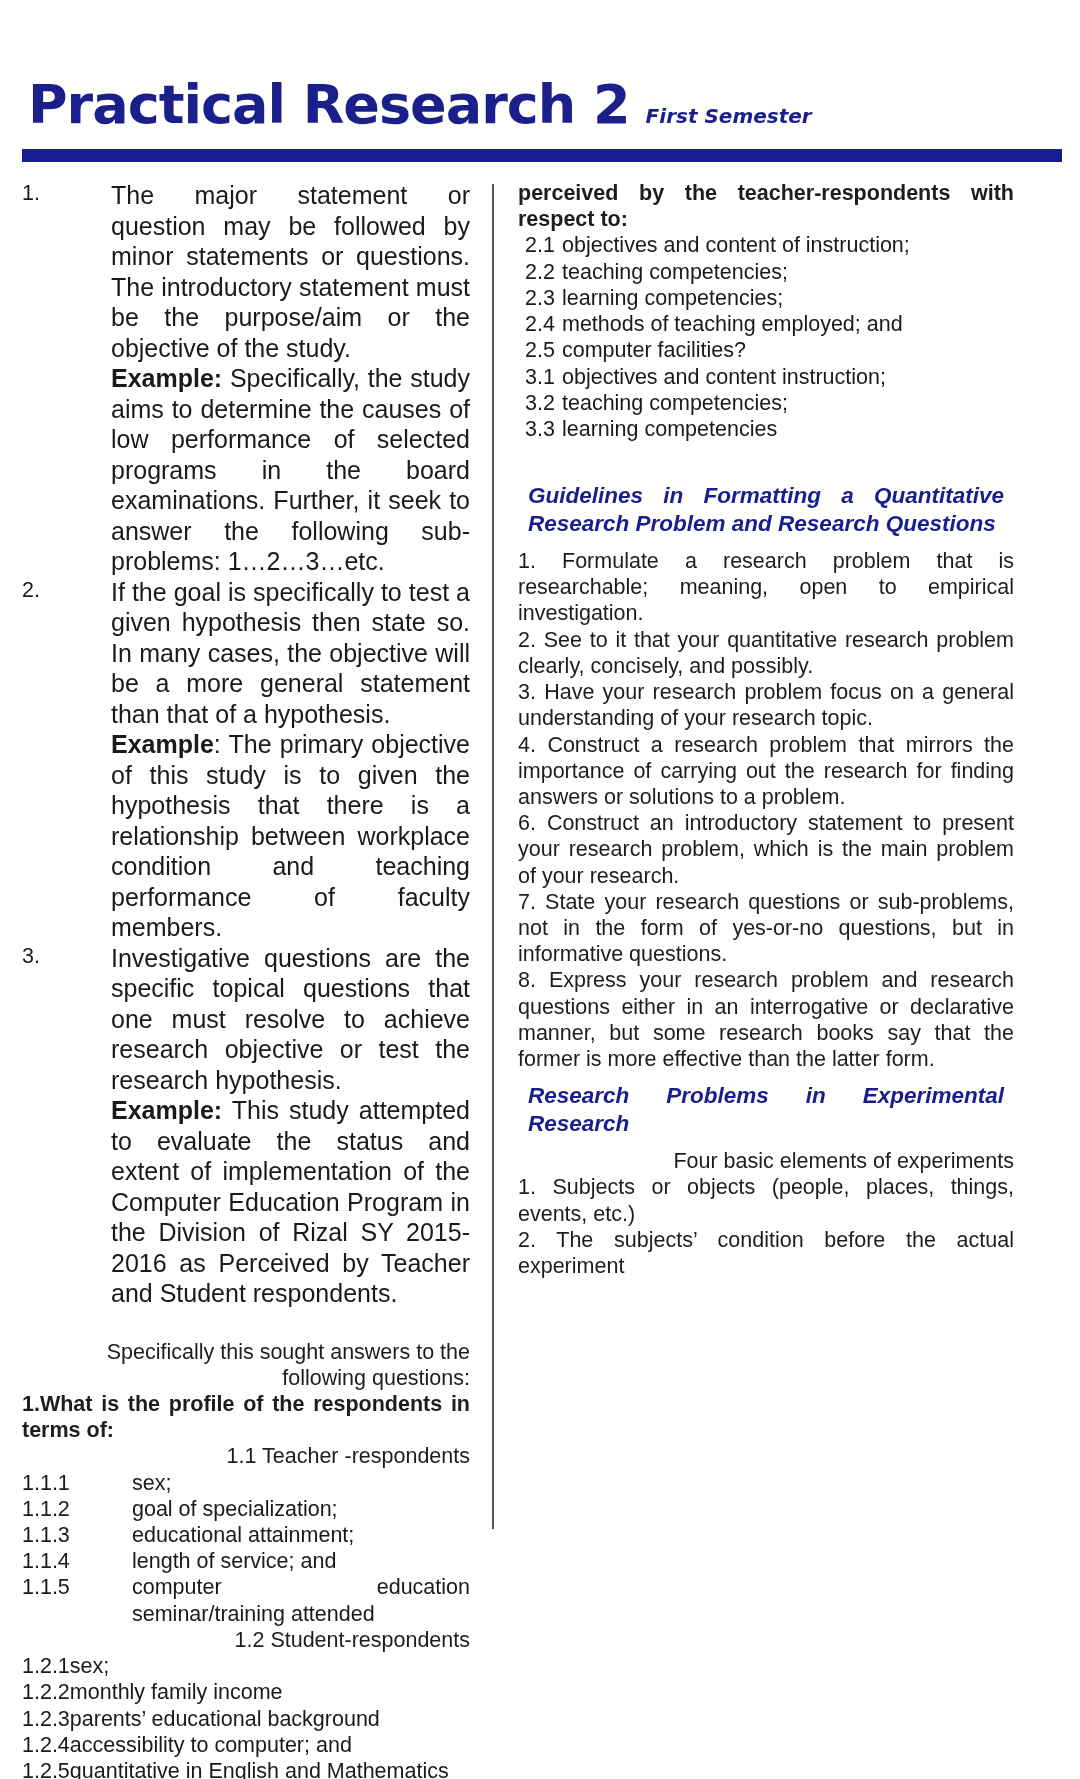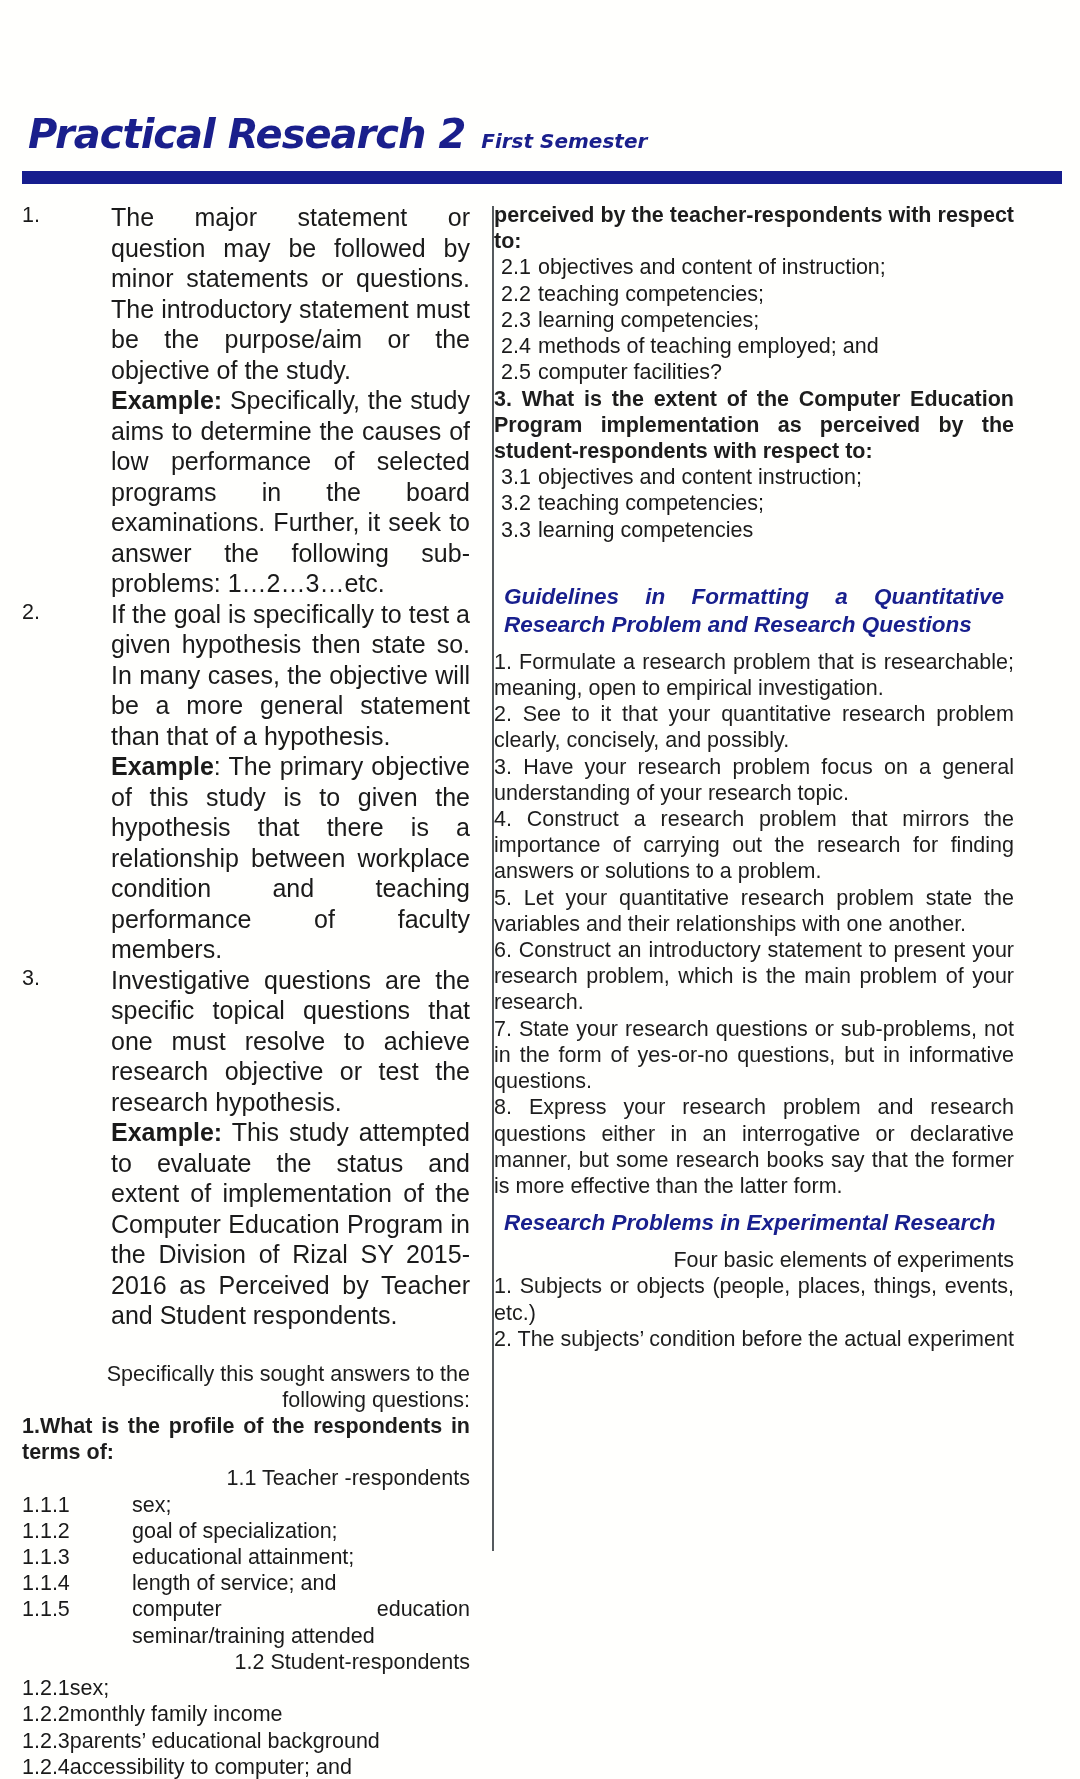--- a/index.html
+++ b/index.html
@@ -27,28 +27,26 @@
 
   
   .header {
     padding: 78px 0 0 28px;
     display: flex;
     align-items: baseline;
     gap: 16px;
   }
   .doc-title {
     font-family: "DejaVu Sans", sans-serif;
-    font-style: italic;
     font-weight: bold;
-    font-size: 40px;
+    font-size: 54px;
     letter-spacing: -1px;
     color: #1a1f8c;
     line-height: 1;
     white-space: nowrap;
-    margin-top: 36px;
   }
   .doc-subtitle {
     font-family: "DejaVu Sans", sans-serif;
     font-style: italic;
     font-weight: bold;
     font-size: 20px;
     color: #1a1f8c;
     line-height: 1;
     white-space: nowrap;
   }
@@ -74,20 +72,21 @@
   }
   .col-divider {
     width: 0;
     border-left: 2px solid #555a5e;
     align-self: stretch;
     margin: 4px 0 8px 0;
     height: 1345px;
   }
   .col-right {
     width: 520px;
+    padding-left: 24px;
   }
 
   
   p {
     margin: 0;
     font-size: 21.5px;
     line-height: 1.22;
     text-align: justify;
     color: #1d1d1d;
   }
@@ -264,21 +263,20 @@
       </div>
       <div class="sub-item">
         <div class="sn">2.4</div>
         <div class="st st-left">methods of teaching employed; and</div>
       </div>
       <div class="sub-item">
         <div class="sn">2.5</div>
         <div class="st st-left">computer facilities?</div>
       </div>
 
-      <p class="j bold">3. What is the extent of the Computer Education Program implementation as perceived by the student-respondents with respect to:</p>
 
       <div class="sub-item">
         <div class="sn">3.1</div>
         <div class="st st-left">objectives and content instruction;</div>
       </div>
       <div class="sub-item">
         <div class="sn">3.2</div>
         <div class="st st-left">teaching competencies;</div>
       </div>
       <div class="sub-item">
@@ -287,21 +285,20 @@
       </div>
 
       <div class="gap-md"></div>
 
       <p class="blue-head">Guidelines in Formatting a Quantitative Research Problem and Research Questions</p>
 
       <p class="j">1. Formulate a research problem that is researchable; meaning, open to empirical investigation.</p>
       <p class="j">2. See to it that your quantitative research problem clearly, concisely, and possibly.</p>
       <p class="j">3. Have your research problem focus on a general understanding of your research topic.</p>
       <p class="j">4. Construct a research problem that mirrors the importance of carrying out the research for finding answers or solutions to a problem.</p>
-      <p class="j">5. Let your quantitative research problem state the variables and their relationships with one another.</p>
       <p class="j">6. Construct an introductory statement to present your research problem, which is the main problem of your research.</p>
       <p class="j">7. State your research questions or sub-problems, not in the form of yes-or-no questions, but in informative questions.</p>
       <p class="j">8. Express your research problem and research questions either in an interrogative or declarative manner, but some research books say that the former is more effective than the latter form.</p>
 
       <p class="blue-head">Research Problems in Experimental Research</p>
 
       <p class="l">Four basic elements of experiments</p>
 
       <p class="j">1. Subjects or objects (people, places, things, events, etc.)</p>
       <p class="j">2. The subjects’ condition before the actual experiment</p>

